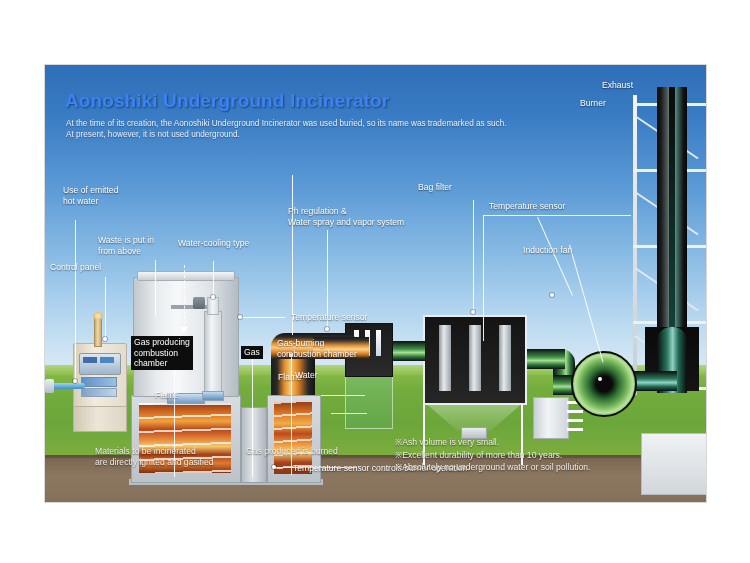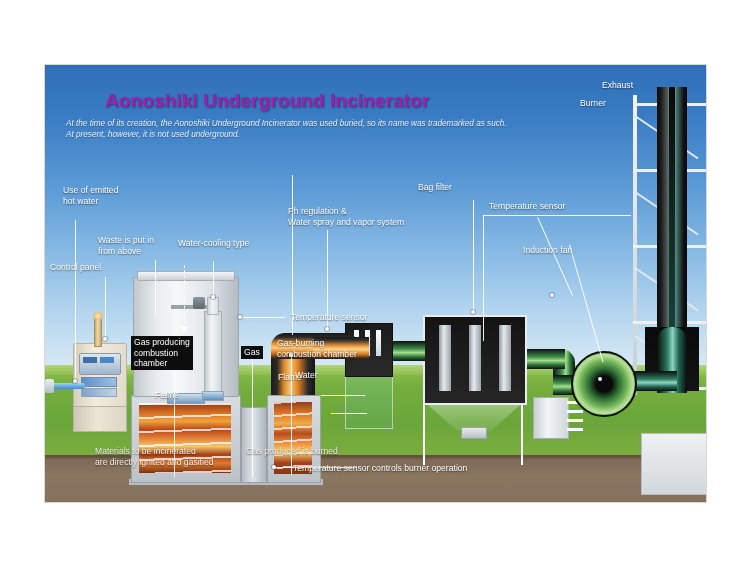--- a/index.html
+++ b/index.html
@@ -15,24 +15,24 @@
        background:linear-gradient(180deg,#2e6fb8 0%,#3a7cc4 16%,#5b9ad6 38%,#86b9e4 58%,#aed2ee 75%,#cfe4f3 90%,#dfeef7 100%);}
   .grass{position:absolute;left:0;top:300px;width:100%;height:95px;
        background:linear-gradient(180deg,#8fc04e 0%,#74ad3d 25%,#6aa63a 60%,#7fae3f 100%);}
   .grass:after{content:"";position:absolute;left:0;top:0;width:100%;height:10px;
        background:linear-gradient(180deg,#bcd98a,#8fc04e);opacity:.8;}
   .soil{position:absolute;left:0;top:390px;width:100%;height:47px;
        background:linear-gradient(180deg,#6d5a48 0%,#7e6a55 12%,#8b7760 45%,#85715b 100%);}
   .soil:before{content:"";position:absolute;left:0;top:0;width:100%;height:3px;background:#5b4a3a;opacity:.6;}
 
   
-  #title{position:absolute;left:20px;top:25px;color:#a21caf;font-size:19px;font-weight:bold;
-         letter-spacing:.1px;text-shadow:1px 1px 2px rgba(0,0,0,.45);white-space:nowrap;margin-left:40px;}
+  #title{position:absolute;left:20px;top:25px;color:#3b82f6;font-size:19px;font-weight:bold;
+         letter-spacing:.1px;text-shadow:1px 1px 2px rgba(0,0,0,.45);white-space:nowrap;}
   #subtitle{position:absolute;left:21px;top:53px;color:#eaf2fb;font-size:8.2px;line-height:11px;
-         text-shadow:0 1px 1px rgba(0,0,0,.35);white-space:nowrap;font-style:italic;}
+         text-shadow:0 1px 1px rgba(0,0,0,.35);white-space:nowrap;}
 
   
   .lbl{position:absolute;color:#ffffff;font-size:8.6px;line-height:10.6px;white-space:pre;
        text-shadow:0 1px 1.4px rgba(0,0,0,.55);}
   .lbl.dark{color:#f3efe9;}
   .boxlbl{position:absolute;background:#0d0d0d;color:#fff;font-size:8.6px;line-height:10.6px;
        padding:1px 3px;white-space:pre;}
 
   
   .ld{position:absolute;background:#ffffff;opacity:.92;}
@@ -345,15 +345,16 @@
     <div class="boxlbl" style="left:196px;top:281px">Gas</div>
     <div class="lbl" style="left:110px;top:325px">Flame</div>
     <div class="lbl" style="left:233px;top:307px">Flame</div>
     <div class="lbl" style="left:232px;top:273px">Gas-burning
 combustion chamber</div>
     <div class="lbl" style="left:250px;top:305px">Water</div>
     <div class="lbl" style="left:248px;top:398px">Temperature sensor controls burner operation</div>
 
     <div class="lbl dark" style="left:50px;top:381px"><span>Materials to be incinerated</span><br><span>are directly ignited and gasified</span></div>
     <div class="lbl dark" style="left:201px;top:381px">Gas produced is burned</div>
+    <div class="lbl dark" style="left:350px;top:371px;line-height:12.5px"><span>※Ash volume is very small.</span><br><span>※Excellent durability of more than 10 years.</span><br><span>※Absolutely no underground water or soil pollution.</span></div>
 
   </div>
 </div>
 
 </body></html>

